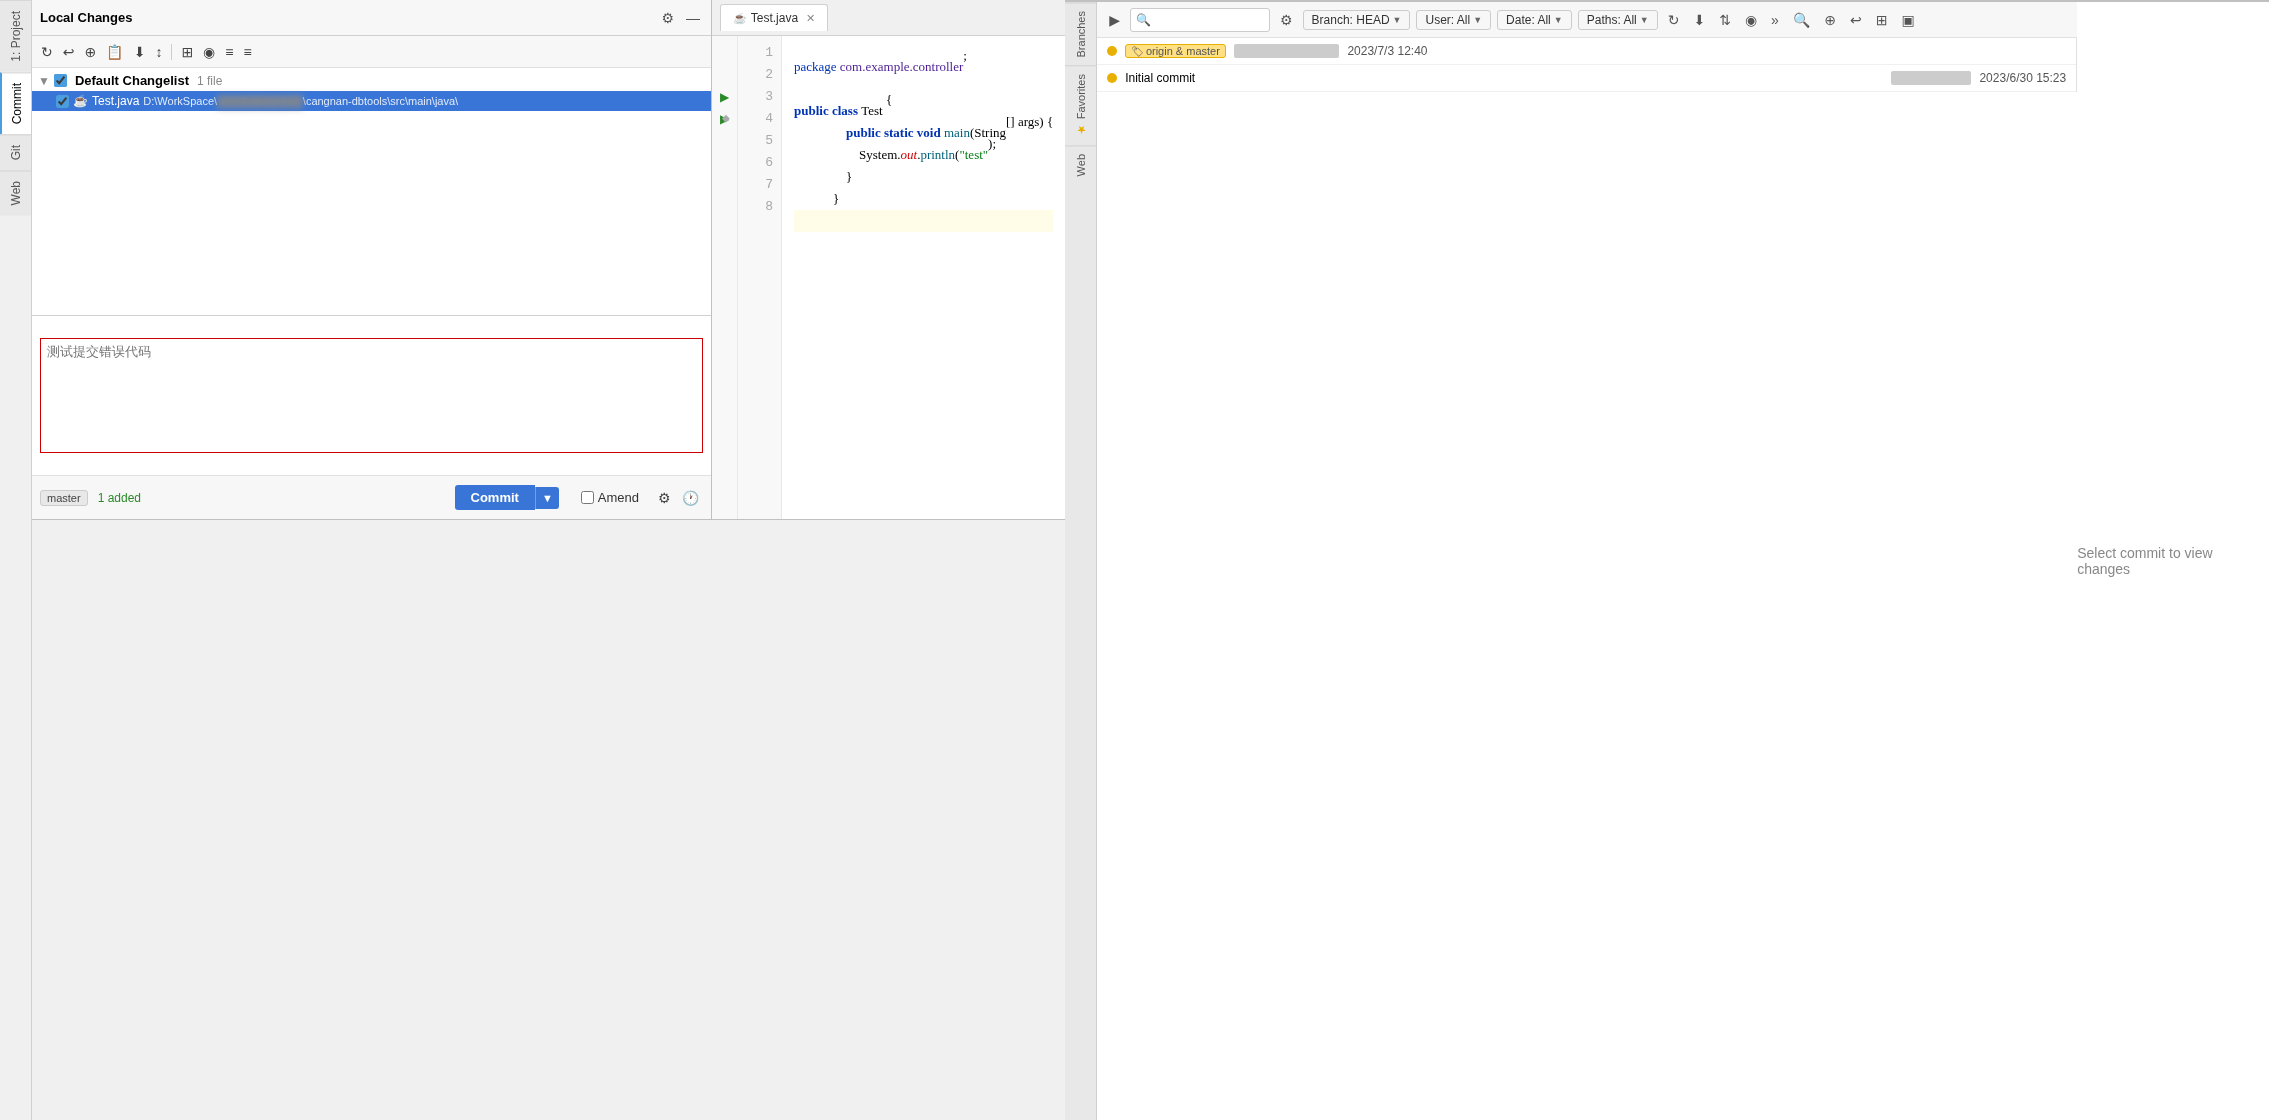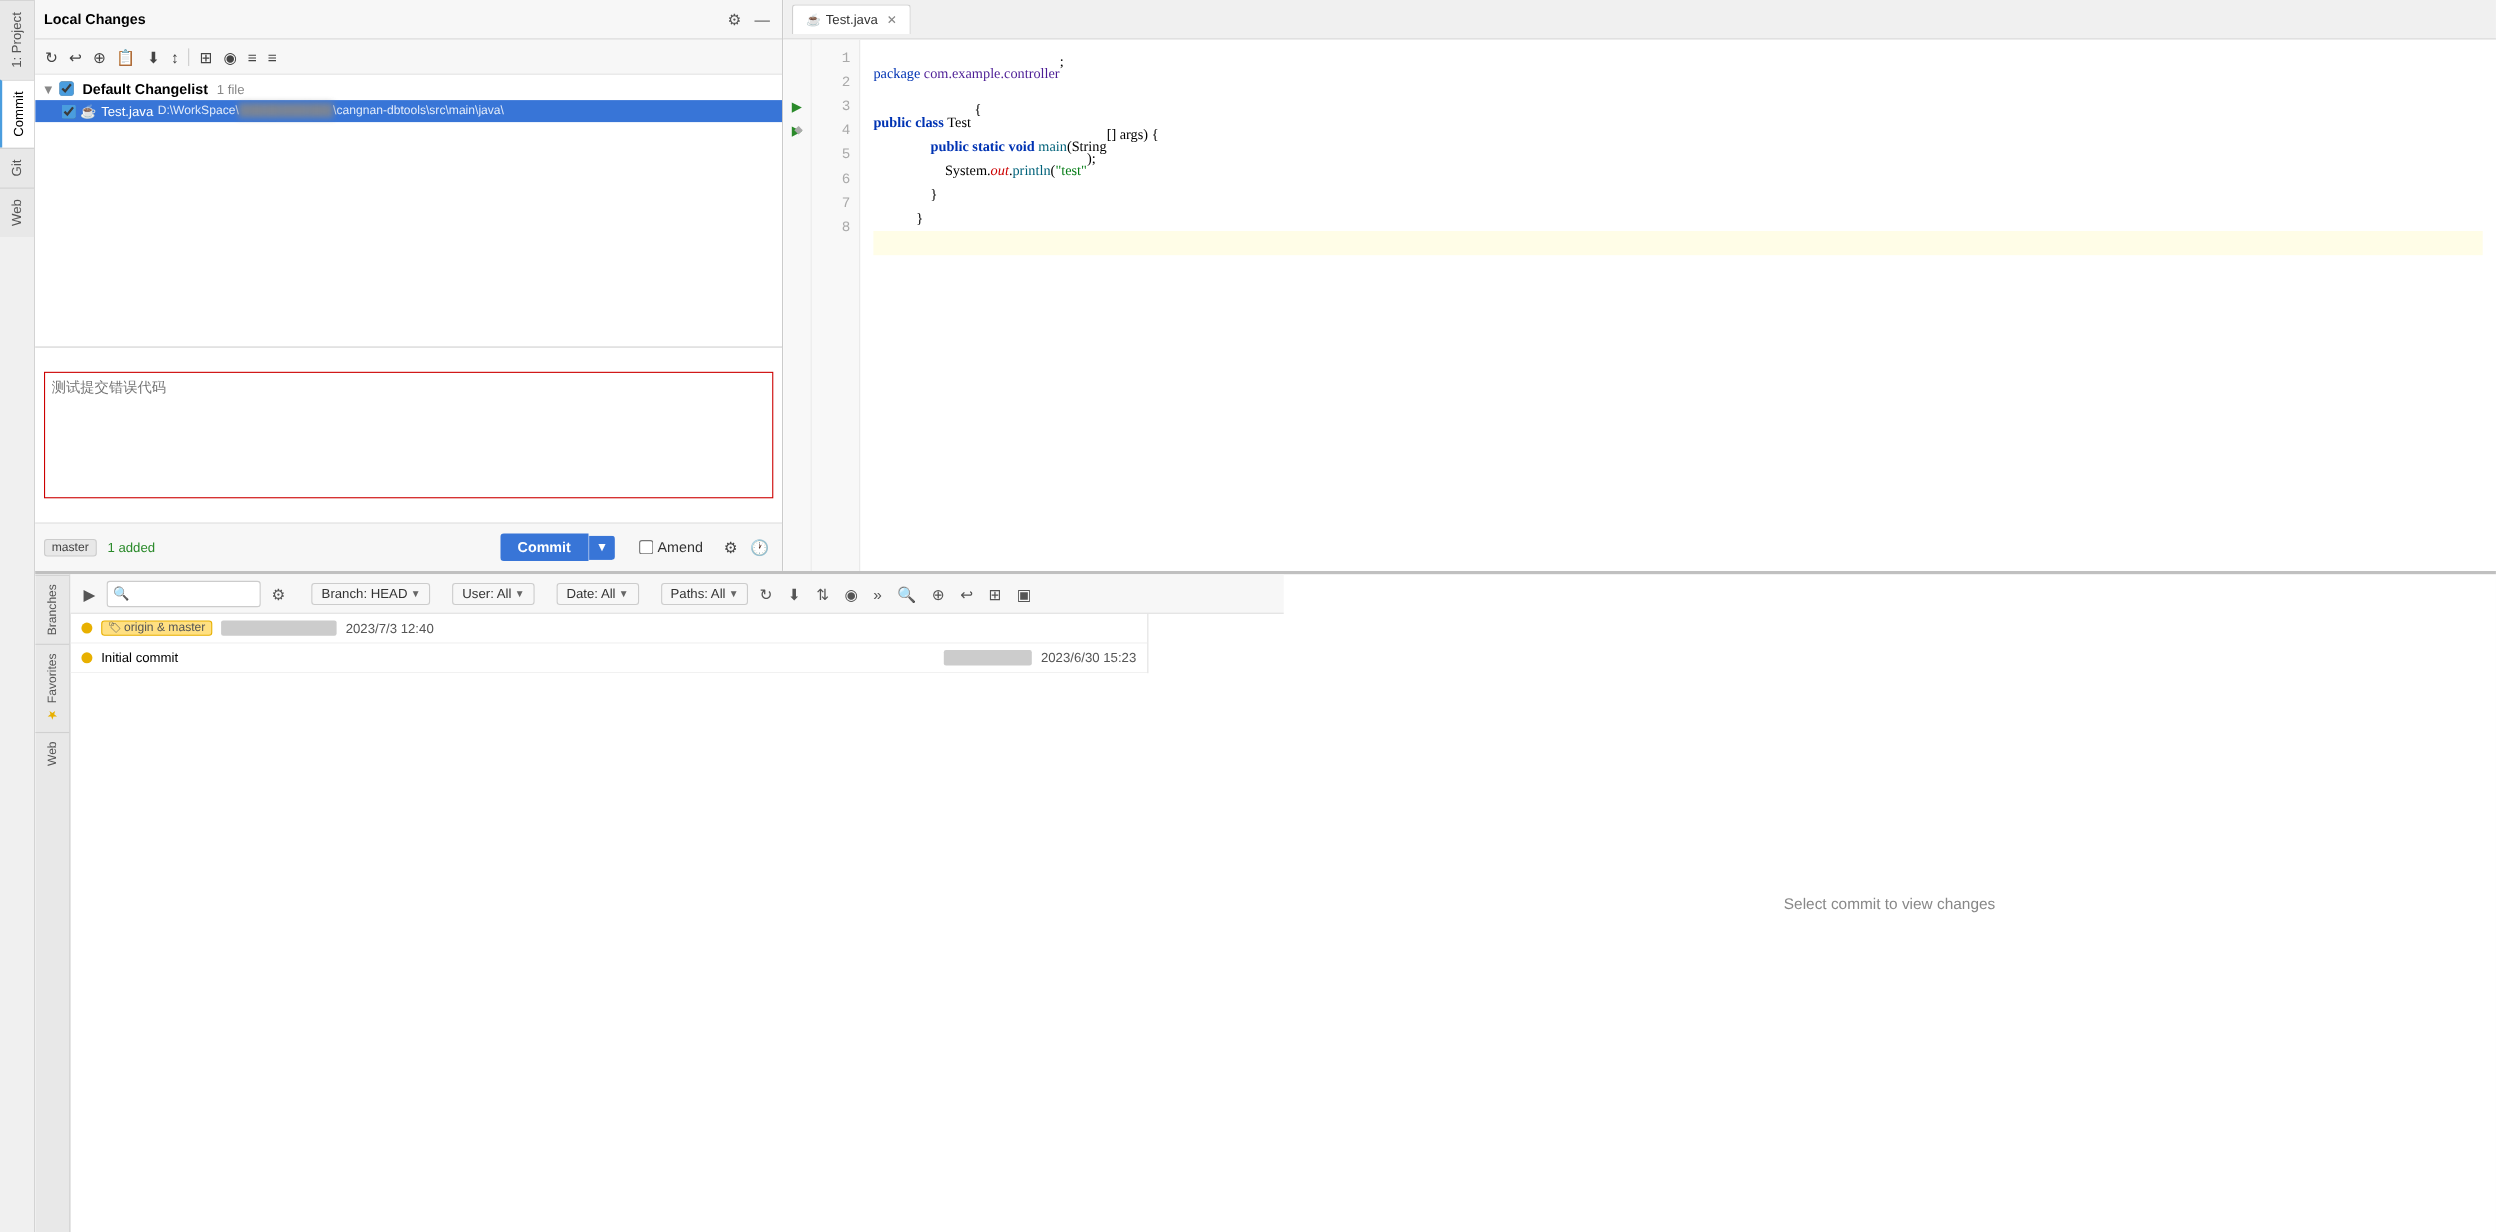--- a/index.html
+++ b/index.html
@@ -41,21 +41,20 @@
     .sidebar-tab-vertical.active {
       background: #fff;
       color: #000;
       border-right: 2px solid #4a9dde;
     }
 
     
     .main-area {
       flex: 1;
       display: flex;
-      flex-direction: column;
       height: 100%;
     }
 
     
     .top-split {
       display: flex;
       flex-direction: row;
       height: 520px;
       border-bottom: 1px solid #c0c0c0;
     }
@@ -431,21 +430,20 @@
       border: 1px solid #ccc;
       border-radius: 3px;
       padding: 2px 8px;
       font-size: 12px;
       cursor: pointer;
       color: #333;
       display: flex;
       align-items: center;
       gap: 3px;
       white-space: nowrap;
-      margin-left: 14px;
     }
     .toolbar-icon-btn {
       background: none;
       border: none;
       cursor: pointer;
       color: #555;
       font-size: 14px;
       padding: 2px 4px;
       border-radius: 2px;
     }

